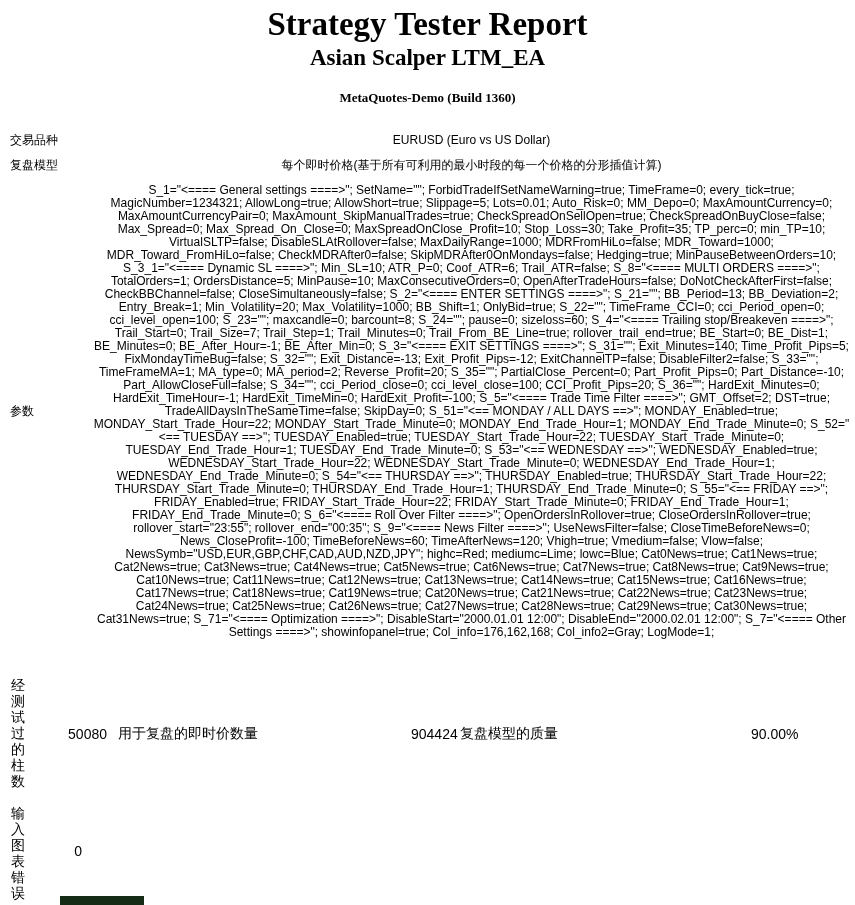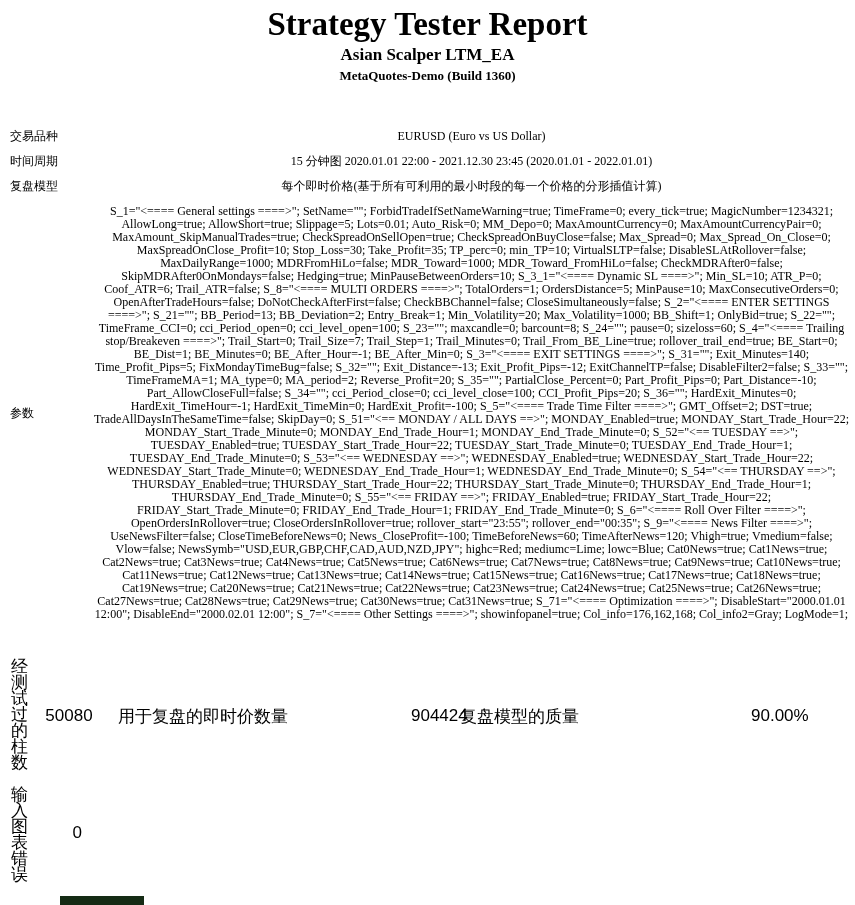--- a/index.html
+++ b/index.html
@@ -2,60 +2,56 @@
 <html><head>
 <meta charset="utf-8">
 <style>
   html,body{margin:0;padding:0;background:#ffffff;}
   body{width:855px;height:905px;position:relative;overflow:hidden;
        font-family:"Liberation Sans","DejaVu Sans",sans-serif;color:#000;}
   .header{text-align:center;}
   .title{font-family:"Liberation Serif","DejaVu Serif",serif;font-weight:bold;
          font-size:33px;margin:6px 0 2px 0;}
   .subtitle{font-family:"Liberation Serif","DejaVu Serif",serif;font-weight:bold;
-            font-size:17px;margin:2px 0 3px 0;}
+            font-size:23px;margin:2px 0 19px 0;}
   .server{font-family:"Liberation Serif","DejaVu Serif",serif;font-weight:bold;
           font-size:13px;margin:2px 0 8px 0;}
   table{border-collapse:collapse;width:855px;}
-  .info-table{margin-top:40px;font-family:Liberation Serif, serif;}
+  .info-table{margin-top:22px;}
   .info-table td{font-size:12px;line-height:13px;vertical-align:top;
                  padding:6px 4px 6px 0;}
   .info-table td.lbl{width:78px;padding-left:10px;white-space:nowrap;}
   .info-table tr.params td.lbl{vertical-align:middle;}
   .info-table td.val{word-wrap:break-word;text-align:center;}
   .stats-table{margin-top:28px;table-layout:fixed;}
-  .stats-table td{font-size:17px;vertical-align:middle;}
+  .stats-table td{font-size:14px;vertical-align:middle;}
   .stats-table td.slbl{vertical-align:top;line-height:16px;padding:4px 0 6px 11px;
                        word-break:break-all;}
   .stats-table tr.r2 td.slbl{padding-top:10px;margin-left:33px;}
-  .stats-table td.num{text-align:center;}
+  .stats-table td.num{text-align:right;}
   .stats-table td.num2{text-align:right;padding-right:26px;}
   .stats-table td.mlbl{padding-left:10px;}
   .stats-table td.pct{text-align:left;padding-right:32px;}
   .graph-sliver{position:absolute;left:60px;top:896px;width:84px;height:9px;
                 background:#152b15;}
 </style>
 </head>
 <body>
 
 <div class="header">
   <div class="title">Strategy Tester Report</div>
   <div class="subtitle">Asian Scalper LTM_EA</div>
   <div class="server">MetaQuotes-Demo (Build 1360)</div>
 </div>
 
 <table class="info-table">
   <tbody>
       <tr>
     <td class="lbl">交易品种</td>
     <td class="val">EURUSD (Euro vs US Dollar)</td>
-  </tr>
-  <tr>
-    <td class="lbl">时间周期</td>
-    <td class="val">15 分钟图 2020.01.01 22:00 - 2021.12.30 23:45 (2020.01.01 - 2022.01.01)</td>
   </tr>
   <tr>
     <td class="lbl">复盘模型</td>
     <td class="val">每个即时价格(基于所有可利用的最小时段的每一个价格的分形插值计算)</td>
   </tr>
   <tr class="params">
     <td class="lbl">参数</td>
     <td class="val">S_1="&lt;==== General settings ====&gt;"; SetName=""; ForbidTradeIfSetNameWarning=true; TimeFrame=0; every_tick=true; MagicNumber=1234321; AllowLong=true; AllowShort=true; Slippage=5; Lots=0.01; Auto_Risk=0; MM_Depo=0; MaxAmountCurrency=0; MaxAmountCurrencyPair=0; MaxAmount_SkipManualTrades=true; CheckSpreadOnSellOpen=true; CheckSpreadOnBuyClose=false; Max_Spread=0; Max_Spread_On_Close=0; MaxSpreadOnClose_Profit=10; Stop_Loss=30; Take_Profit=35; TP_perc=0; min_TP=10; VirtualSLTP=false; DisableSLAtRollover=false; MaxDailyRange=1000; MDRFromHiLo=false; MDR_Toward=1000; MDR_Toward_FromHiLo=false; CheckMDRAfter0=false; SkipMDRAfter0OnMondays=false; Hedging=true; MinPauseBetweenOrders=10; S_3_1="&lt;==== Dynamic SL ====&gt;"; Min_SL=10; ATR_P=0; Coof_ATR=6; Trail_ATR=false; S_8="&lt;==== MULTI ORDERS ====&gt;"; TotalOrders=1; OrdersDistance=5; MinPause=10; MaxConsecutiveOrders=0; OpenAfterTradeHours=false; DoNotCheckAfterFirst=false; CheckBBChannel=false; CloseSimultaneously=false; S_2="&lt;==== ENTER SETTINGS ====&gt;"; S_21=""; BB_Period=13; BB_Deviation=2; Entry_Break=1; Min_Volatility=20; Max_Volatility=1000; BB_Shift=1; OnlyBid=true; S_22=""; TimeFrame_CCI=0; cci_Period_open=0; cci_level_open=100; S_23=""; maxcandle=0; barcount=8; S_24=""; pause=0; sizeloss=60; S_4="&lt;==== Trailing stop/Breakeven ====&gt;"; Trail_Start=0; Trail_Size=7; Trail_Step=1; Trail_Minutes=0; Trail_From_BE_Line=true; rollover_trail_end=true; BE_Start=0; BE_Dist=1; BE_Minutes=0; BE_After_Hour=-1; BE_After_Min=0; S_3="&lt;==== EXIT SETTINGS ====&gt;"; S_31=""; Exit_Minutes=140; Time_Profit_Pips=5; FixMondayTimeBug=false; S_32=""; Exit_Distance=-13; Exit_Profit_Pips=-12; ExitChannelTP=false; DisableFilter2=false; S_33=""; TimeFrameMA=1; MA_type=0; MA_period=2; Reverse_Profit=20; S_35=""; PartialClose_Percent=0; Part_Profit_Pips=0; Part_Distance=-10; Part_AllowCloseFull=false; S_34=""; cci_Period_close=0; cci_level_close=100; CCI_Profit_Pips=20; S_36=""; HardExit_Minutes=0; HardExit_TimeHour=-1; HardExit_TimeMin=0; HardExit_Profit=-100; S_5="&lt;==== Trade Time Filter ====&gt;"; GMT_Offset=2; DST=true; TradeAllDaysInTheSameTime=false; SkipDay=0; S_51="&lt;== MONDAY / ALL DAYS ==&gt;"; MONDAY_Enabled=true; MONDAY_Start_Trade_Hour=22; MONDAY_Start_Trade_Minute=0; MONDAY_End_Trade_Hour=1; MONDAY_End_Trade_Minute=0; S_52="&lt;== TUESDAY ==&gt;"; TUESDAY_Enabled=true; TUESDAY_Start_Trade_Hour=22; TUESDAY_Start_Trade_Minute=0; TUESDAY_End_Trade_Hour=1; TUESDAY_End_Trade_Minute=0; S_53="&lt;== WEDNESDAY ==&gt;"; WEDNESDAY_Enabled=true; WEDNESDAY_Start_Trade_Hour=22; WEDNESDAY_Start_Trade_Minute=0; WEDNESDAY_End_Trade_Hour=1; WEDNESDAY_End_Trade_Minute=0; S_54="&lt;== THURSDAY ==&gt;"; THURSDAY_Enabled=true; THURSDAY_Start_Trade_Hour=22; THURSDAY_Start_Trade_Minute=0; THURSDAY_End_Trade_Hour=1; THURSDAY_End_Trade_Minute=0; S_55="&lt;== FRIDAY ==&gt;"; FRIDAY_Enabled=true; FRIDAY_Start_Trade_Hour=22; FRIDAY_Start_Trade_Minute=0; FRIDAY_End_Trade_Hour=1; FRIDAY_End_Trade_Minute=0; S_6="&lt;==== Roll Over Filter ====&gt;"; OpenOrdersInRollover=true; CloseOrdersInRollover=true; rollover_start="23:55"; rollover_end="00:35"; S_9="&lt;==== News Filter ====&gt;"; UseNewsFilter=false; CloseTimeBeforeNews=0; News_CloseProfit=-100; TimeBeforeNews=60; TimeAfterNews=120; Vhigh=true; Vmedium=false; Vlow=false; NewsSymb="USD,EUR,GBP,CHF,CAD,AUD,NZD,JPY"; highc=Red; mediumc=Lime; lowc=Blue; Cat0News=true; Cat1News=true; Cat2News=true; Cat3News=true; Cat4News=true; Cat5News=true; Cat6News=true; Cat7News=true; Cat8News=true; Cat9News=true; Cat10News=true; Cat11News=true; Cat12News=true; Cat13News=true; Cat14News=true; Cat15News=true; Cat16News=true; Cat17News=true; Cat18News=true; Cat19News=true; Cat20News=true; Cat21News=true; Cat22News=true; Cat23News=true; Cat24News=true; Cat25News=true; Cat26News=true; Cat27News=true; Cat28News=true; Cat29News=true; Cat30News=true; Cat31News=true; S_71="&lt;==== Optimization ====&gt;"; DisableStart="2000.01.01 12:00"; DisableEnd="2000.02.01 12:00"; S_7="&lt;==== Other Settings ====&gt;"; showinfopanel=true; Col_info=176,162,168; Col_info2=Gray; LogMode=1;</td>
   </tr>
 </tbody>

